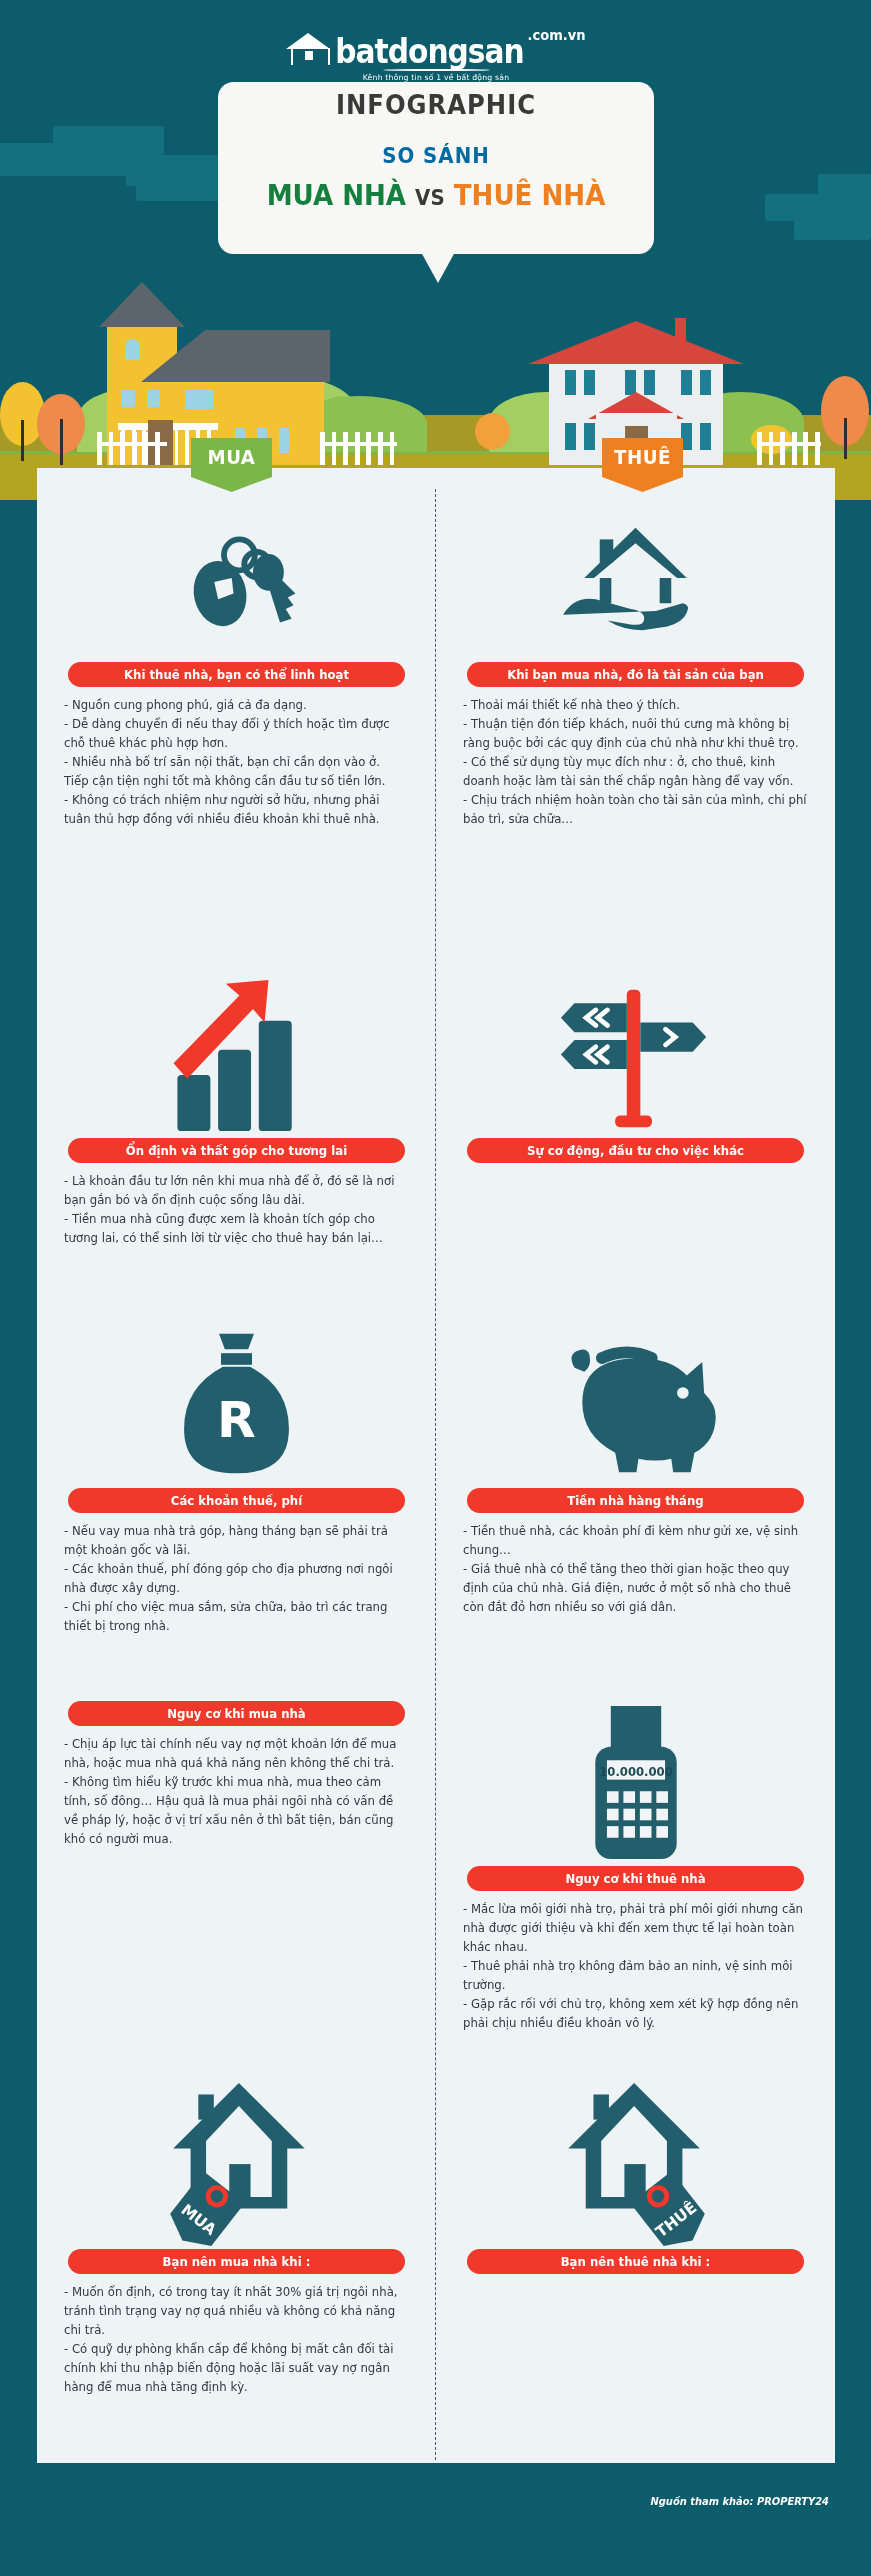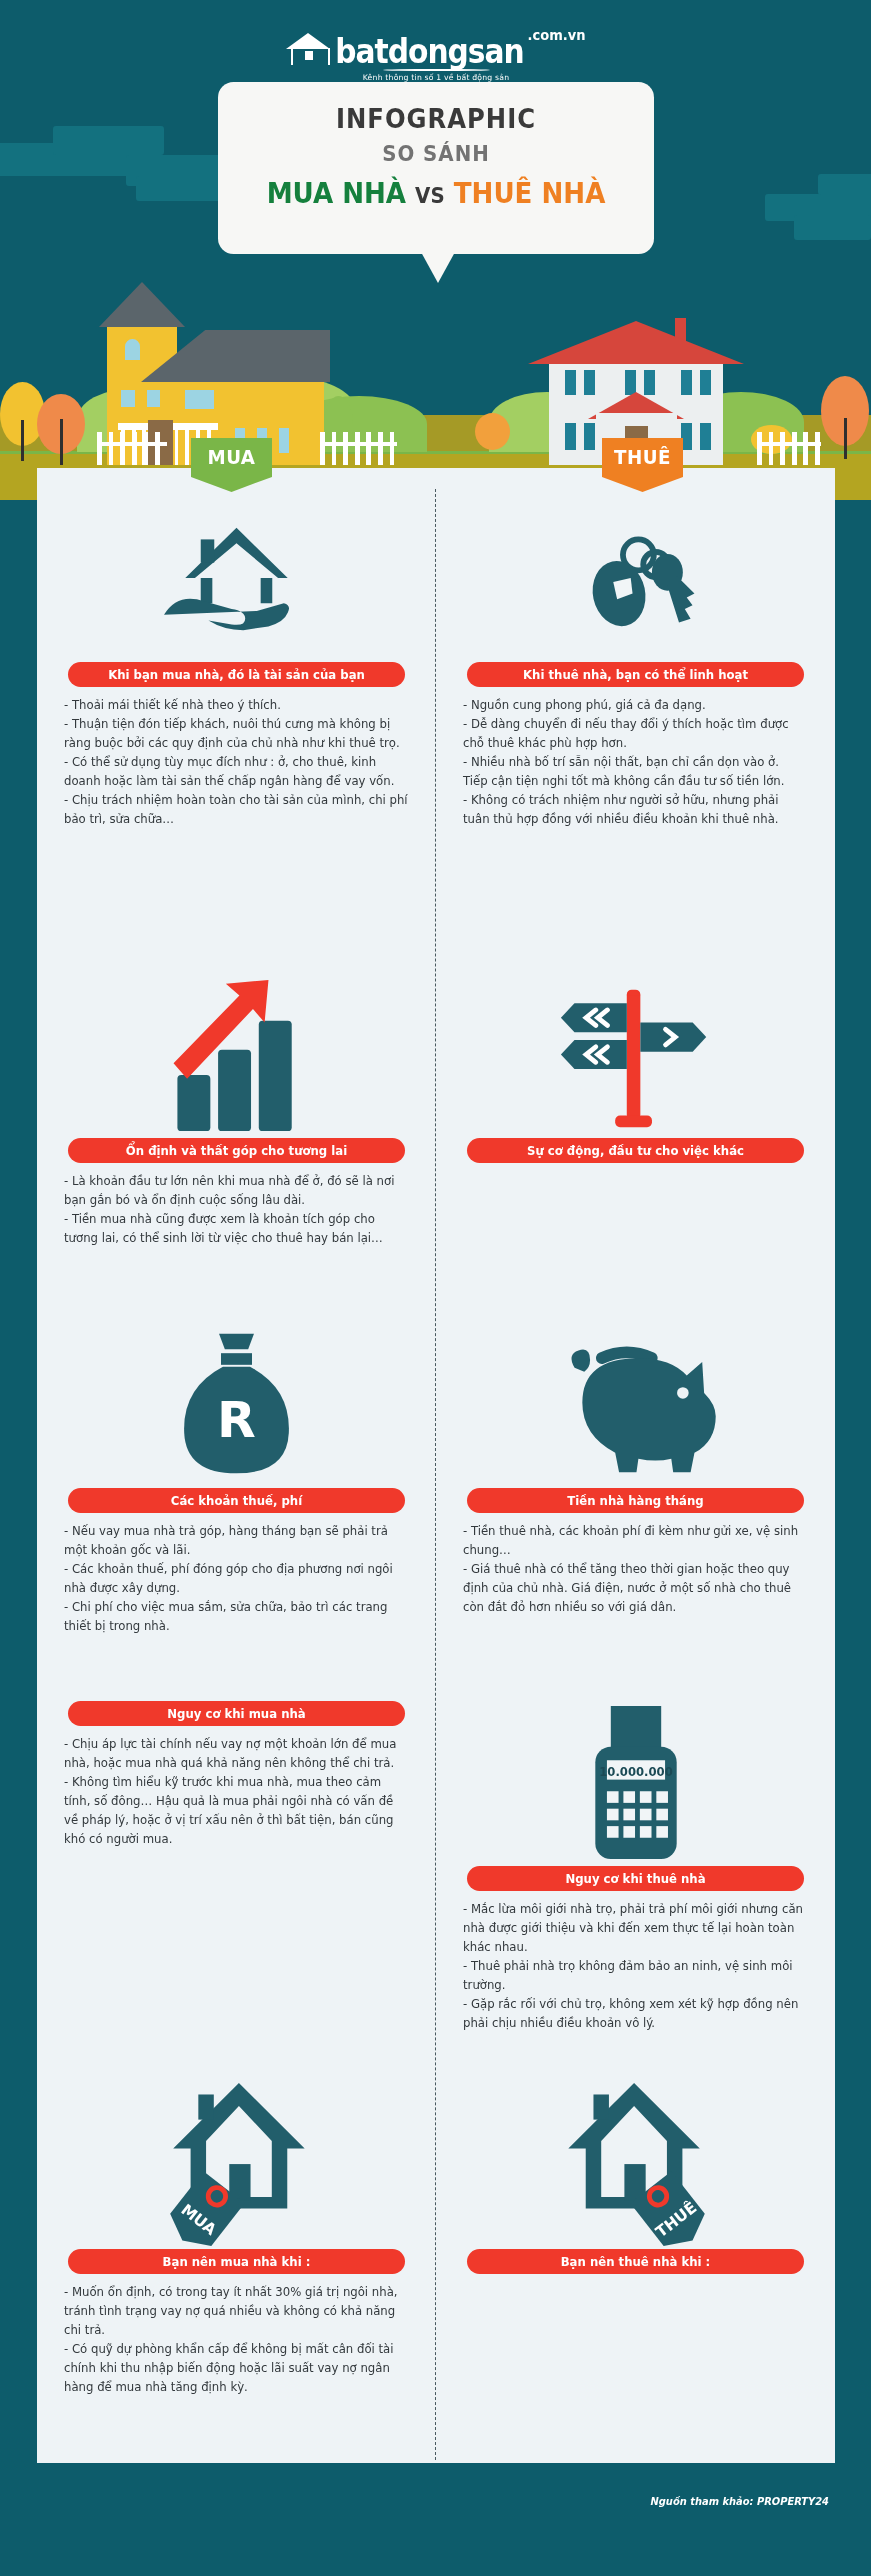--- a/index.html
+++ b/index.html
@@ -39,30 +39,30 @@
   .logo-word { font-size:33px; font-weight:bold; letter-spacing:-1px; line-height:0.85;
                font-family:"DejaVu Sans Condensed","Liberation Sans Narrow","Liberation Sans",sans-serif; }
   .logo-dom  { font-size:14.5px; font-weight:bold; align-self:flex-start; margin-bottom:13.6px;
                font-family:"DejaVu Sans Condensed","Liberation Sans",sans-serif; }
   .logo-underline { width:107px; height:1.9px; background:#fff; margin:2.9px auto 1.9px; border-radius:50%; }
   .logo-tag { font-size:7.7px; letter-spacing:0.2px; }
 
   
   .bubble {
     position:absolute; left:218px; top:82px; width:436px; height:172px;
-    background:#f7f7f5; border-radius:15.5px; text-align:center; padding-top:21px;
+    background:#f7f7f5; border-radius:15.5px; text-align:center; padding-top:7px;
   }
   .bubble:after{
     content:""; position:absolute; left:203px; bottom:-29px; width:0; height:0;
     border-left:17.4px solid transparent; border-right:17.4px solid transparent;
     border-top:31px solid #f7f7f5;
   }
   .b-line1 { font-size:27px; font-weight:bold; color:#3a3a3a; letter-spacing:1px;
              font-family:"DejaVu Sans Condensed","Liberation Sans",sans-serif; }
-  .b-line2 { font-size:22px; font-weight:bold; color:#737373; letter-spacing:1px; margin-top:7px;
+  .b-line2 { font-size:22px; font-weight:bold; color:#0369a1; letter-spacing:1px; margin-top:23px;
              font-family:"DejaVu Sans Condensed","Liberation Sans",sans-serif; }
   .b-line3 { font-size:29px; font-weight:bold; margin-top:9.7px; letter-spacing:0px;
              font-family:"DejaVu Sans Condensed","Liberation Sans",sans-serif; }
   .b-mua { color:#15803d; }
   .b-vs  { color:#3a3a3a; font-size:22px; }
   .b-thue{ color:#ef8022; }
 
   
   .ground     { position:absolute; left:0; bottom:0;  width:872px; height:46px; background:#b4a521; }
   .ground2    { position:absolute; left:0; bottom:17.4px;width:872px; height:17.4px; background:#e3c524; }
@@ -249,48 +249,48 @@
 <div class="panel"></div>
 <div class="divider"></div>
 
 <div class="tab mua">MUA</div>
 <div class="tab thue">THUÊ</div>
 
 <div class="row" style="top:497px;">
   <div class="col">
     <div class="icon-wrap">
       <svg width="145" height="116" viewBox="0 0 150 120">
-        <path d="M75 6 L128 58 L112 58 L112 84 L100 84 L100 58 L118 58 L75 22 L32 58 L50 58 L50 84 L38 84 L38 58 L22 58 Z" fill="#225e6b"></path>
-        <rect x="38" y="18" width="14" height="24" fill="#225e6b"></rect>
-        <path d="M0 96 Q12 76 34 80 L70 90 Q84 92 84 100 Q84 108 70 106 L46 102 Q62 112 82 112 L108 108 Q124 104 128 94 Q132 86 124 84 L96 92 Z" fill="#225e6b"></path>
-      </svg>
-    </div>
-    <div class="pill">Khi bạn mua nhà, đó là tài sản của bạn</div>
-    <div class="body-text">- Thoải mái thiết kế nhà theo ý thích.
-- Thuận tiện đón tiếp khách, nuôi thú cưng mà không bị ràng buộc bởi các quy định của chủ nhà như khi thuê trọ.
-- Có thể sử dụng tùy mục đích như : ở, cho thuê, kinh doanh hoặc làm tài sản thế chấp ngân hàng để vay vốn.
-- Chịu trách nhiệm hoàn toàn cho tài sản của mình, chi phí bảo trì, sửa chữa…</div>
-  </div>
-  <div class="col">
-    <div class="icon-wrap">
-      <svg width="145" height="116" viewBox="0 0 150 120">
         <circle cx="78" cy="34" r="16" fill="none" stroke="#225e6b" stroke-width="6"></circle>
         <circle cx="96" cy="44" r="13" fill="none" stroke="#225e6b" stroke-width="6"></circle>
         <ellipse cx="58" cy="74" rx="27" ry="34" transform="rotate(-12 58 74)" fill="#225e6b"></ellipse>
         <path d="M52 62 L70 58 L72 74 L56 80 Z" fill="#f1f5f7"></path>
         <ellipse cx="108" cy="52" rx="16" ry="19" fill="#225e6b"></ellipse>
         <path d="M108 66 L120 104 L132 100 L126 90 L134 86 L128 78 L136 74 L118 56 Z" fill="#225e6b"></path>
       </svg>
     </div>
     <div class="pill">Khi thuê nhà, bạn có thể linh hoạt</div>
     <div class="body-text">- Nguồn cung phong phú, giá cả đa dạng.
 - Dễ dàng chuyển đi nếu thay đổi ý thích hoặc tìm được chỗ thuê khác phù hợp hơn.
 - Nhiều nhà bố trí sẵn nội thất, bạn chỉ cần dọn vào ở.
 Tiếp cận tiện nghi tốt mà không cần đầu tư số tiền lớn.
 - Không có trách nhiệm như người sở hữu, nhưng phải tuân thủ hợp đồng với nhiều điều khoản khi thuê nhà.</div>
+  </div>
+  <div class="col">
+    <div class="icon-wrap">
+      <svg width="145" height="116" viewBox="0 0 150 120">
+        <path d="M75 6 L128 58 L112 58 L112 84 L100 84 L100 58 L118 58 L75 22 L32 58 L50 58 L50 84 L38 84 L38 58 L22 58 Z" fill="#225e6b"></path>
+        <rect x="38" y="18" width="14" height="24" fill="#225e6b"></rect>
+        <path d="M0 96 Q12 76 34 80 L70 90 Q84 92 84 100 Q84 108 70 106 L46 102 Q62 112 82 112 L108 108 Q124 104 128 94 Q132 86 124 84 L96 92 Z" fill="#225e6b"></path>
+      </svg>
+    </div>
+    <div class="pill">Khi bạn mua nhà, đó là tài sản của bạn</div>
+    <div class="body-text">- Thoải mái thiết kế nhà theo ý thích.
+- Thuận tiện đón tiếp khách, nuôi thú cưng mà không bị ràng buộc bởi các quy định của chủ nhà như khi thuê trọ.
+- Có thể sử dụng tùy mục đích như : ở, cho thuê, kinh doanh hoặc làm tài sản thế chấp ngân hàng để vay vốn.
+- Chịu trách nhiệm hoàn toàn cho tài sản của mình, chi phí bảo trì, sửa chữa…</div>
   </div>
 </div>
 
 <div class="row" style="top:973px;">
   <div class="col">
     <div class="icon-wrap">
       <svg width="165" height="155" viewBox="0 0 170 160">
         <rect x="24" y="100" width="34" height="58" rx="4" fill="#225e6b"></rect>
         <rect x="66" y="74" width="34" height="84" rx="4" fill="#225e6b"></rect>
         <rect x="108" y="44" width="34" height="114" rx="4" fill="#225e6b"></rect>

